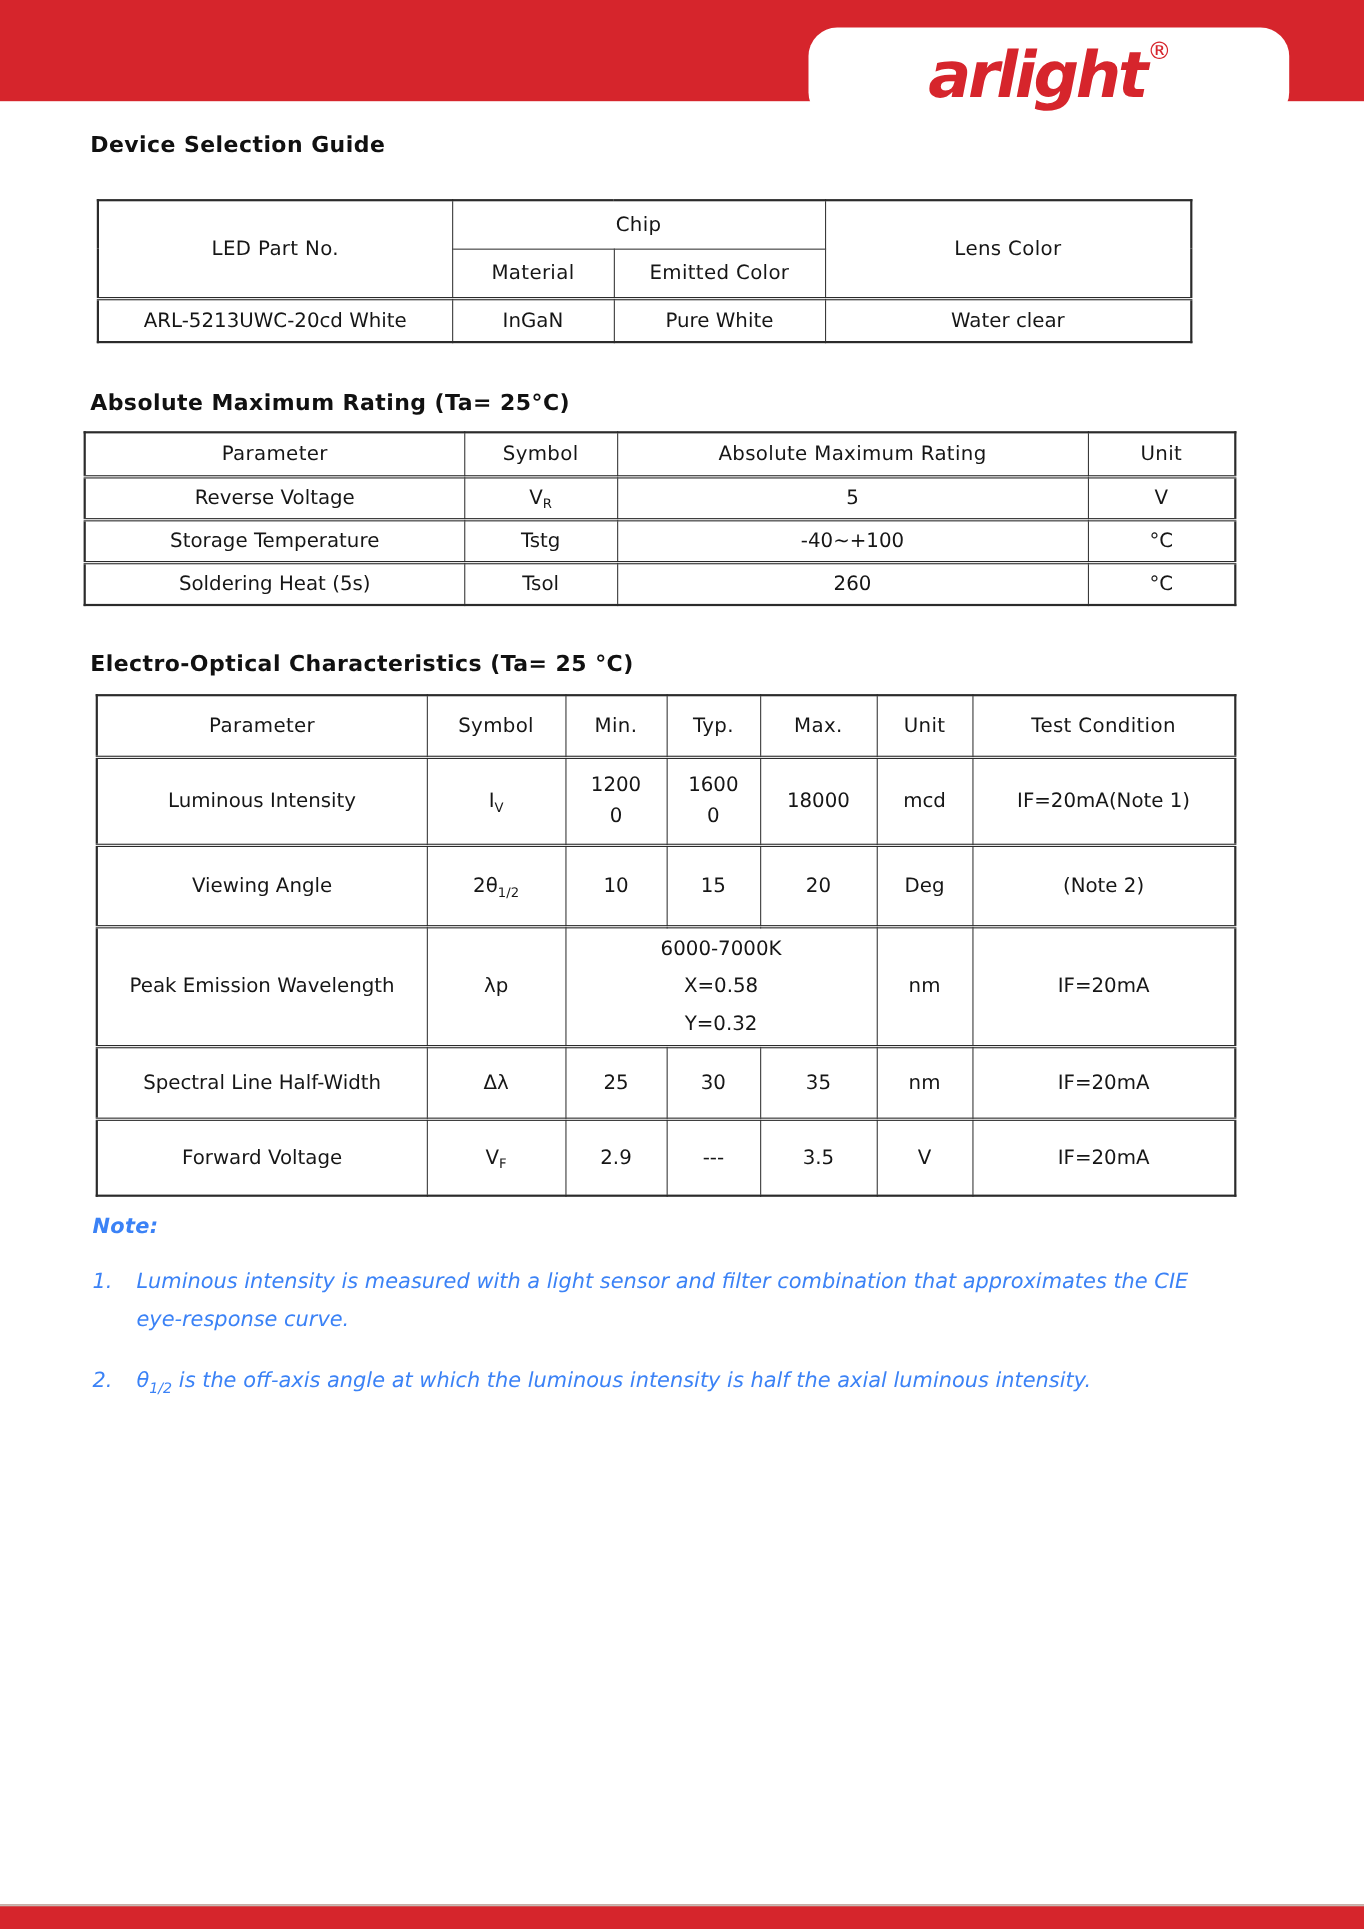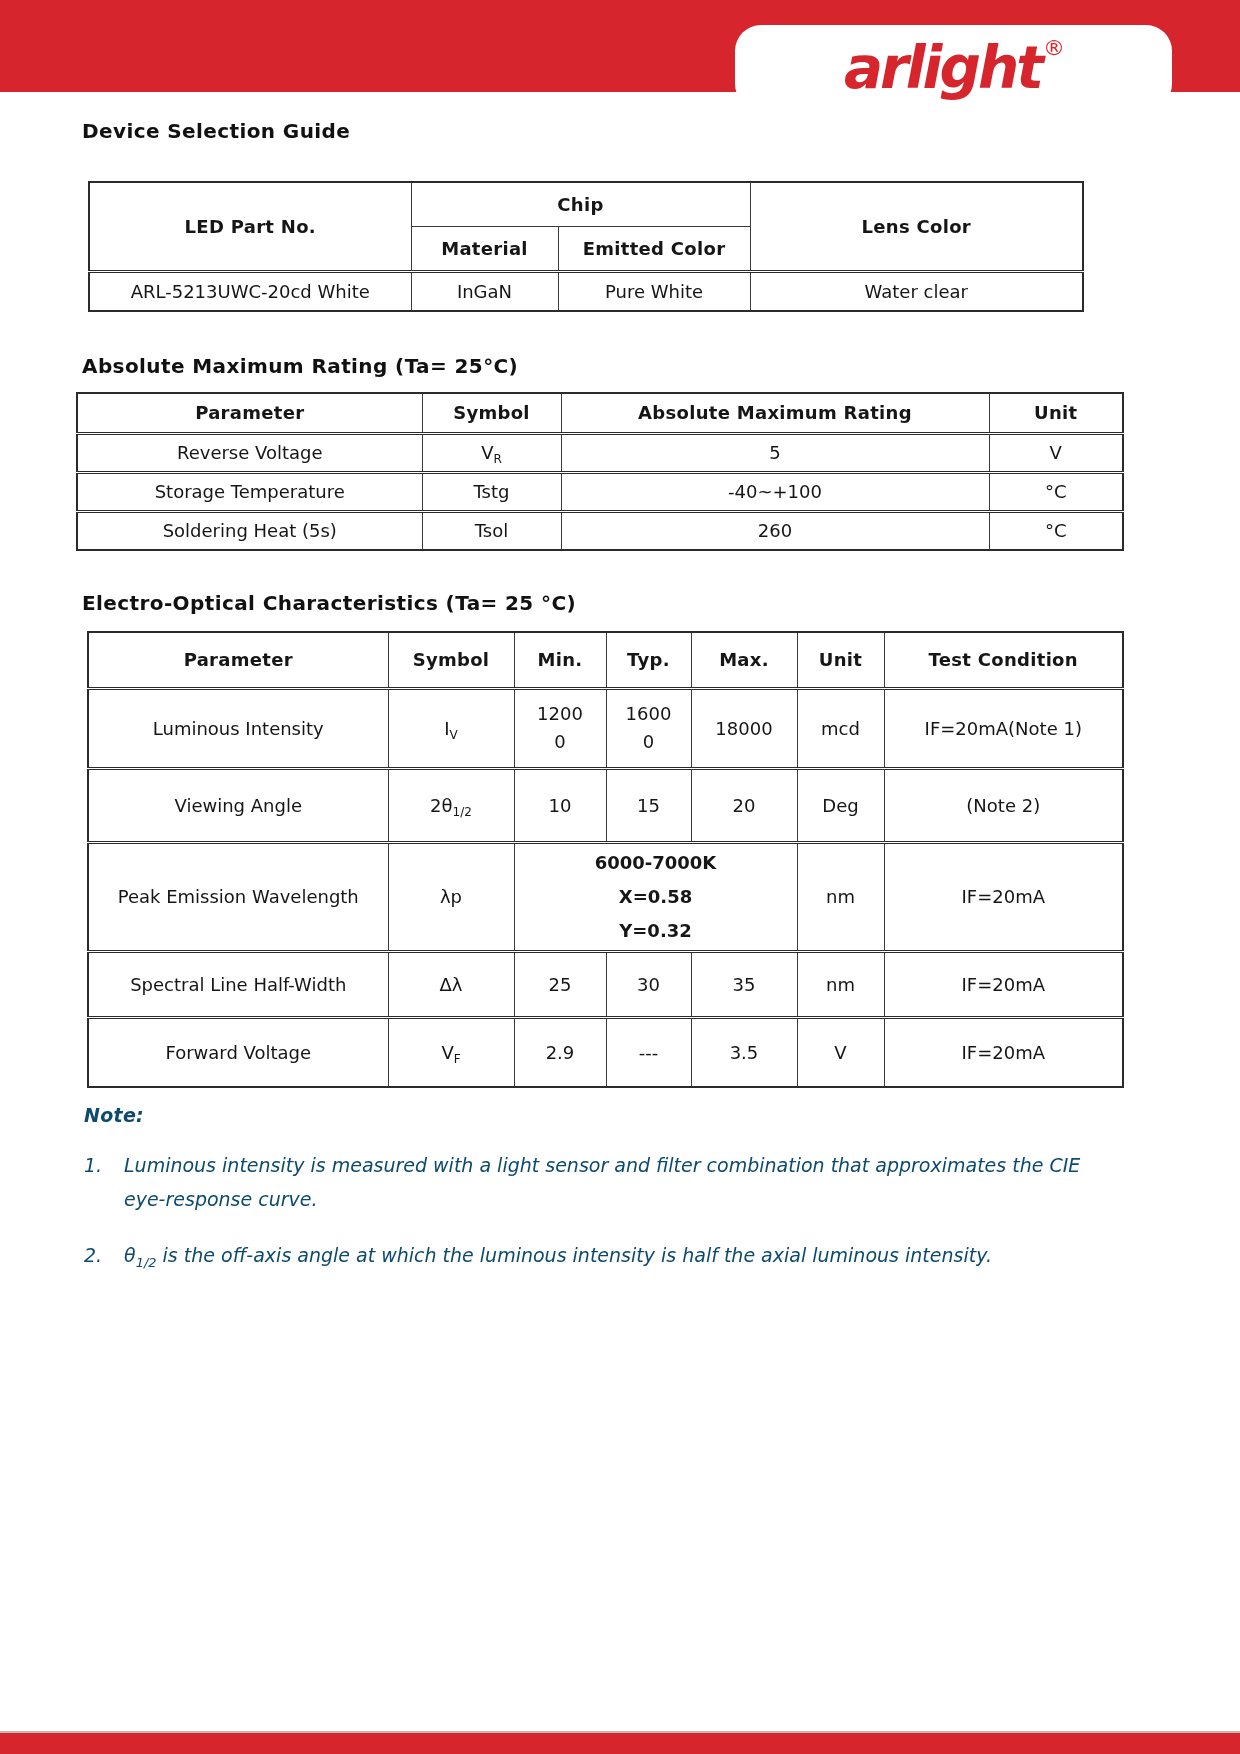--- a/index.html
+++ b/index.html
@@ -72,21 +72,21 @@
     font-size: 18px;
     color: #161616;
   }
   th, td {
     border: 1px solid #3a3a3a;
     text-align: center;
     vertical-align: middle;
     padding: 2px 6px;
     font-weight: normal;
   }
-  th { font-weight: bold; letter-spacing: 0.3px; }
+  th { font-weight: normal; letter-spacing: 0.3px; }
   table { border: 2px solid #2b2b2b; }
   .hline { border-top: 3px double #2b2b2b; }
 
   
   .t1 { margin-top: 38px; margin-left: 6px; width: 994px; }
   .t1 .c1 { width: 322px; }
   .t1 .c2 { width: 147px; }
   .t1 .c3 { width: 192px; }
   .t1 .c4 { width: 333px; }
   .t1 .row-chip th { height: 44px; }
@@ -126,24 +126,24 @@
     top: 4px;
     letter-spacing: 0;
   }
   .num-wrap {
     display: inline-block;
     max-width: 52px;
     word-break: break-all;
     line-height: 1.55;
     text-align: center;
   }
-  .multiline span { display: block; line-height: 34px; font-weight: bold; }
-
-  
-  .notes { margin-top: 16px; margin-left: 2px; font-style: oblique; font-size: 19px; color: #0c4a6e; }
+  .multiline span { display: block; line-height: 34px; }
+
+  
+  .notes { margin-top: 16px; margin-left: 2px; font-style: oblique; font-size: 19px; color: #3b82f6; }
   .note-label { font-weight: bold; letter-spacing: 0.3px; }
   .note-item { display: flex; margin-top: 22px; line-height: 34px; }
   .note-num { width: 40px; flex: 0 0 40px; }
   .note-text { max-width: 1000px; }
   .note-sub { font-size: 13px; vertical-align: baseline; position: relative; top: 5px; }
 
   
   .bottombar {
     position: absolute;
     left: 0;

